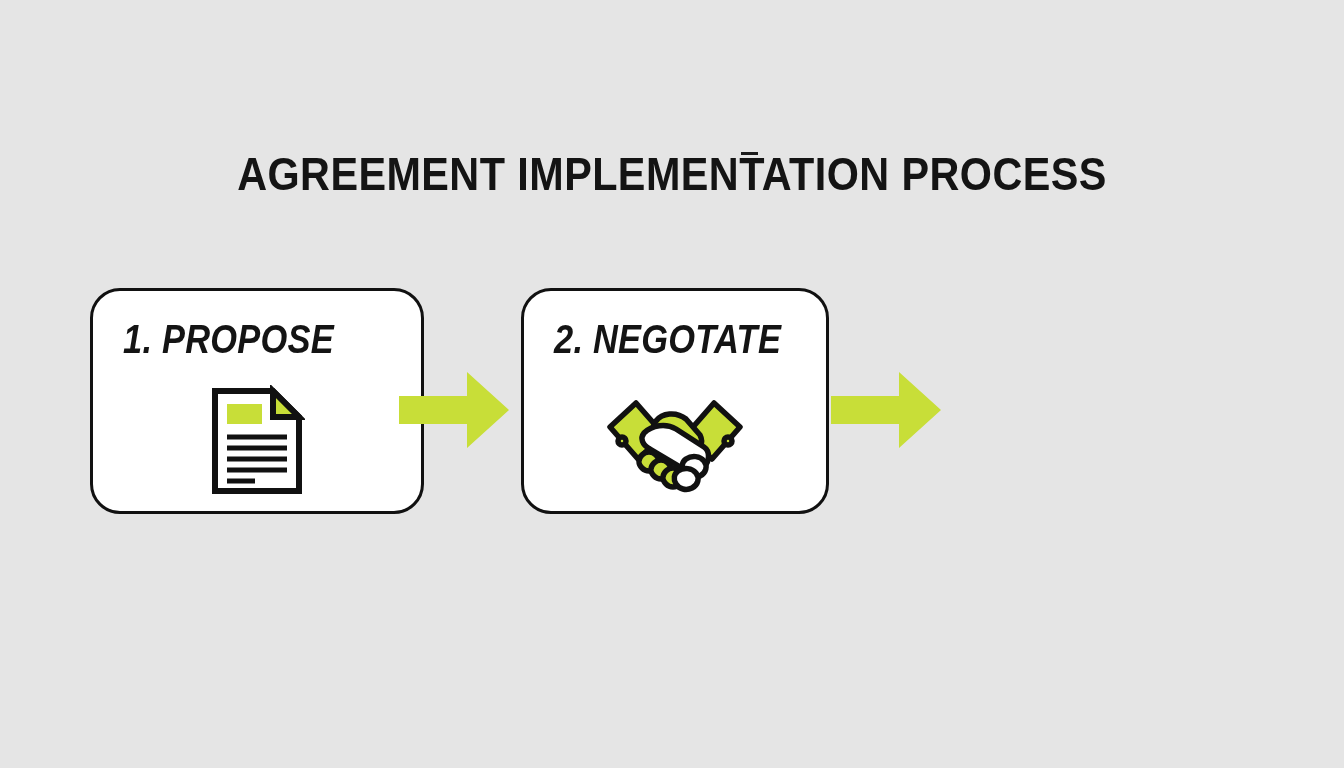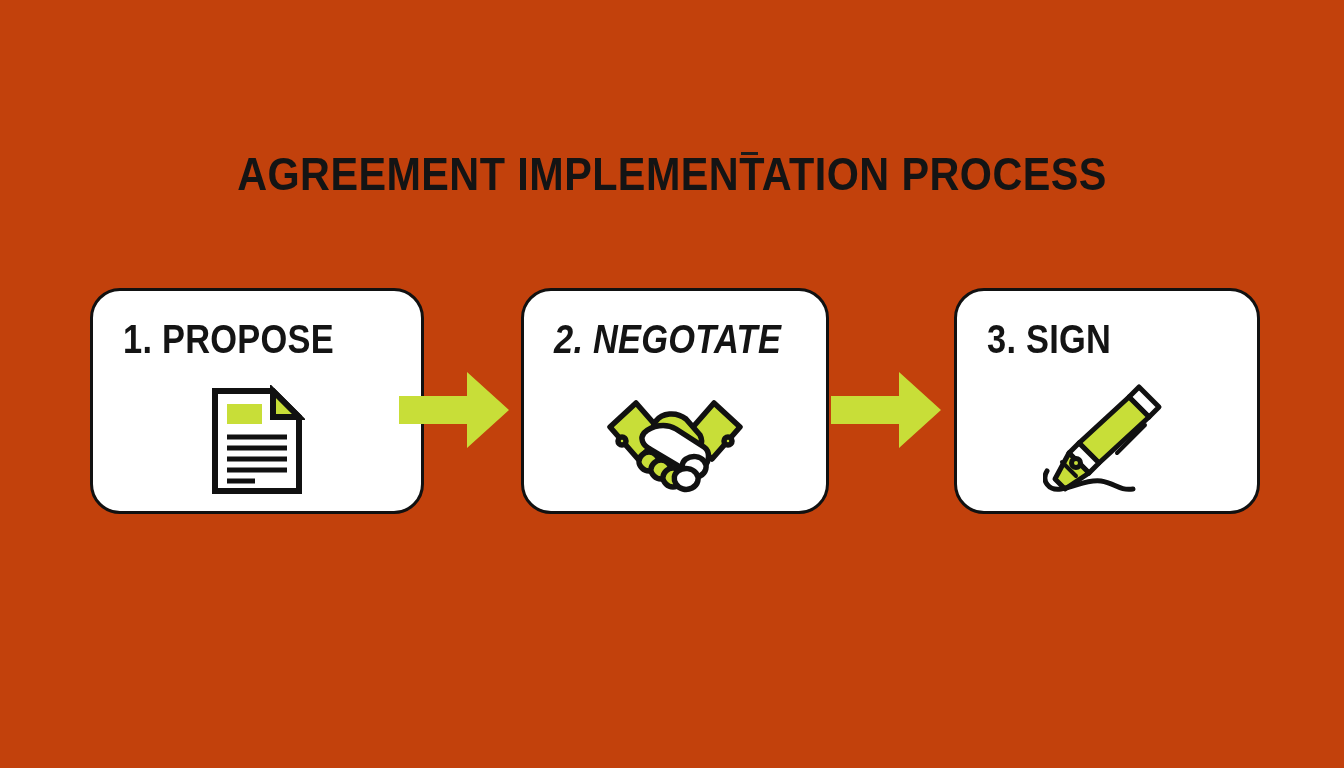--- a/index.html
+++ b/index.html
@@ -12,21 +12,21 @@
     height: 768px;
     background: #fcfcfb;
     font-family: "Liberation Sans", "DejaVu Sans", sans-serif;
     overflow: hidden;
   }
 
   #canvas {
     position: relative;
     width: 1344px;
     height: 768px;
-    background: #c2410c;
+    background: #e5e5e5;
   }
 
   
   #title {
     position: absolute;
     left: 0;
     top: 148px;
     width: 1344px;
     text-align: center;
     font-family: "Liberation Sans Narrow", "Liberation Sans", "DejaVu Sans Condensed", sans-serif;
@@ -54,21 +54,21 @@
   
   .step-box {
     position: absolute;
     box-sizing: border-box;
     background: #ffffff;
     border: 3px solid #111111;
     border-radius: 30px;
     top: 288px;
     height: 226px;
   }
-  #box-1 { left: 90px;  width: 334px; }
+  #box-1 { left: 90px;  width: 334px; font-style: italic; }
   #box-2 { left: 521px; width: 308px; font-style: italic; }
   #box-3 { left: 954px; width: 306px; }
 
   .step-label {
     position: absolute;
     left: 30px;
     top: 26px;
     font-family: "Liberation Sans Narrow", "Liberation Sans", "DejaVu Sans Condensed", sans-serif;
     font-weight: 700;
     font-size: 40px;
@@ -166,39 +166,14 @@
                    C86 102 79 100 76 95 C73 90 74 85 78 82 Z" fill="#ffffff"></path>
         </g>
       </svg>
     </div>
   </div>
 
   <svg class="arrow" id="arrow-2" width="110" height="76" viewBox="0 0 110 76">
     <path d="M0 24 H68 V0 L110 38 L68 76 V52 H0 Z" fill="#C8DE38"></path>
   </svg>
 
-  <div class="step-box" id="box-3">
-    <div class="step-label">3. SIGN</div>
-    <div class="step-icon">
-      <svg width="128" height="116" viewBox="0 0 128 116">
-        <g stroke="#111111" stroke-width="5" stroke-linejoin="round" stroke-linecap="round">
-
-          <path d="M96 6 L116 26 L106 36 L86 16 Z" fill="#ffffff"></path>
-
-          <path d="M86 16 L106 36 L56 82 L36 62 Z" fill="#C8DE38"></path>
-
-          <path d="M36 62 L56 82 L46 92 L26 72 Z" fill="#ffffff"></path>
-
-          <path d="M26 72 L46 92 L22 108 L12 98 Z" fill="#C8DE38"></path>
-
-          <path d="M19 81 L33 95" fill="none" stroke-width="4"></path>
-
-          <circle cx="33" cy="82" r="4.5" fill="#C8DE38"></circle>
-
-          <path d="M102 44 L74 72" fill="none" stroke-width="4"></path>
-        </g>
-
-        <path d="M4 90 C-2 100 6 110 18 108 C32 106 44 98 58 100 C72 102 76 110 90 108" fill="none" stroke="#111111" stroke-width="5" stroke-linecap="round"></path>
-      </svg>
-    </div>
-  </div>
 
 </div>
 
 </body></html>

